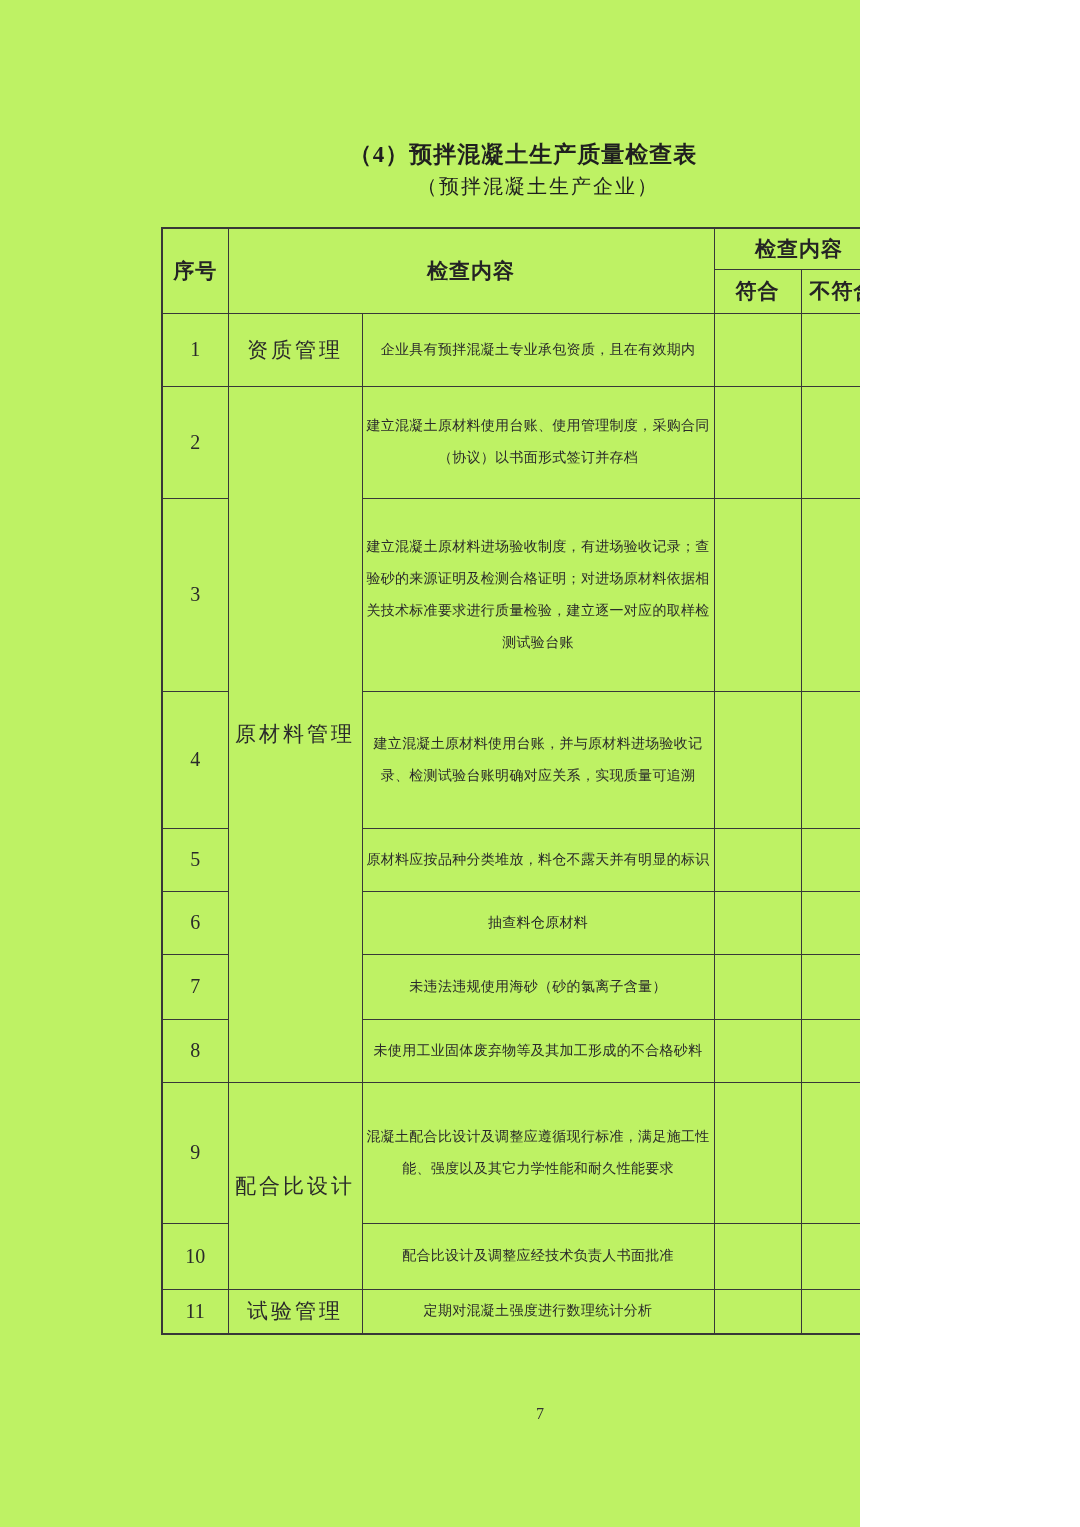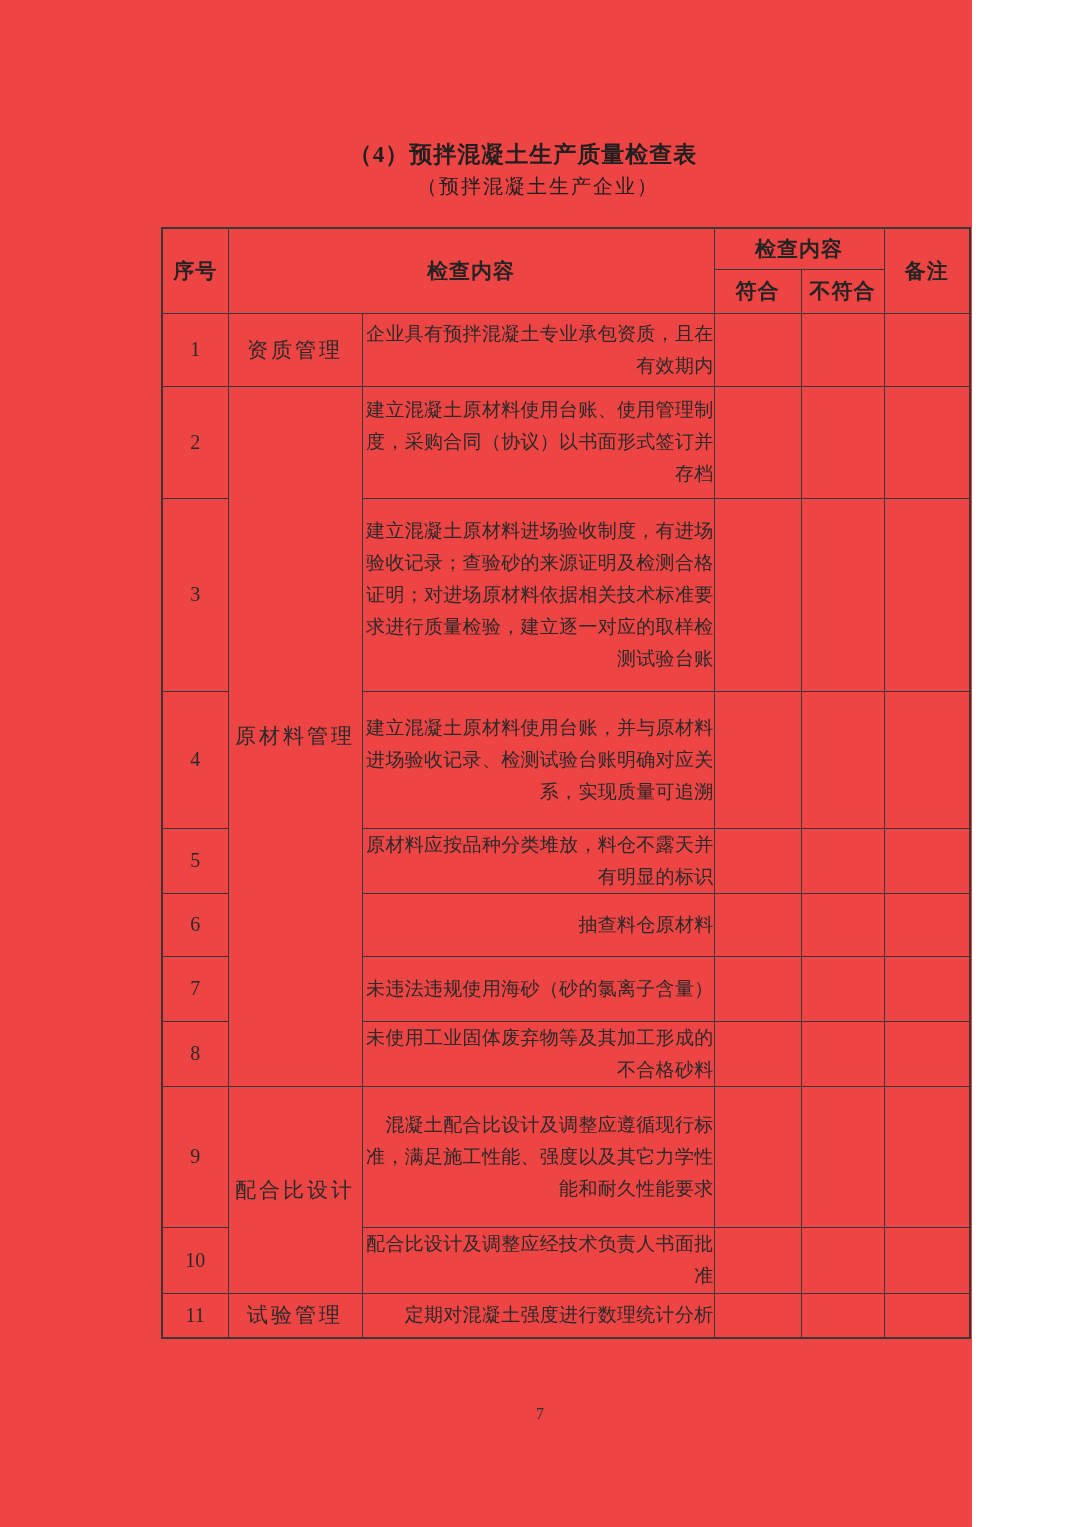--- a/index.html
+++ b/index.html
@@ -2,23 +2,23 @@
 <html><head>
 <meta charset="utf-8">
 <style>
   html, body {
     margin: 0;
     padding: 0;
     background: #ffffff;
   }
   .page {
     position: relative;
-    width: 972px;
+    width: 860px;
     height: 1527px;
-    background: #ef4444;
+    background: #bef264;
     color: #262626;
     font-family: "Liberation Serif", "DejaVu Serif", serif;
     overflow: hidden;
   }
   .doc-title {
     position: absolute;
     top: 139px;
     left: 0;
     width: 1046px; 
     text-align: center;
@@ -69,25 +69,25 @@
     font-size: 20px;
     color: #2a2a2a;
   }
   td.cell-category {
     text-align: center;
     font-size: 21px;
     letter-spacing: 3px;
     color: #2a2a2a;
   }
   td.cell-content {
-    font-size: 19px;
+    font-size: 14px;
     line-height: 32px;
     letter-spacing: 0.3px;
     padding: 4px 4px 4px 7px;
-    text-align: right;
+    text-align: center;
     color: #2a2a2a;
     word-break: break-all;
   }
   .page-number {
     position: absolute;
     top: 1405px;
     left: 0;
     width: 1080px;
     text-align: center;
     font-size: 16px;

